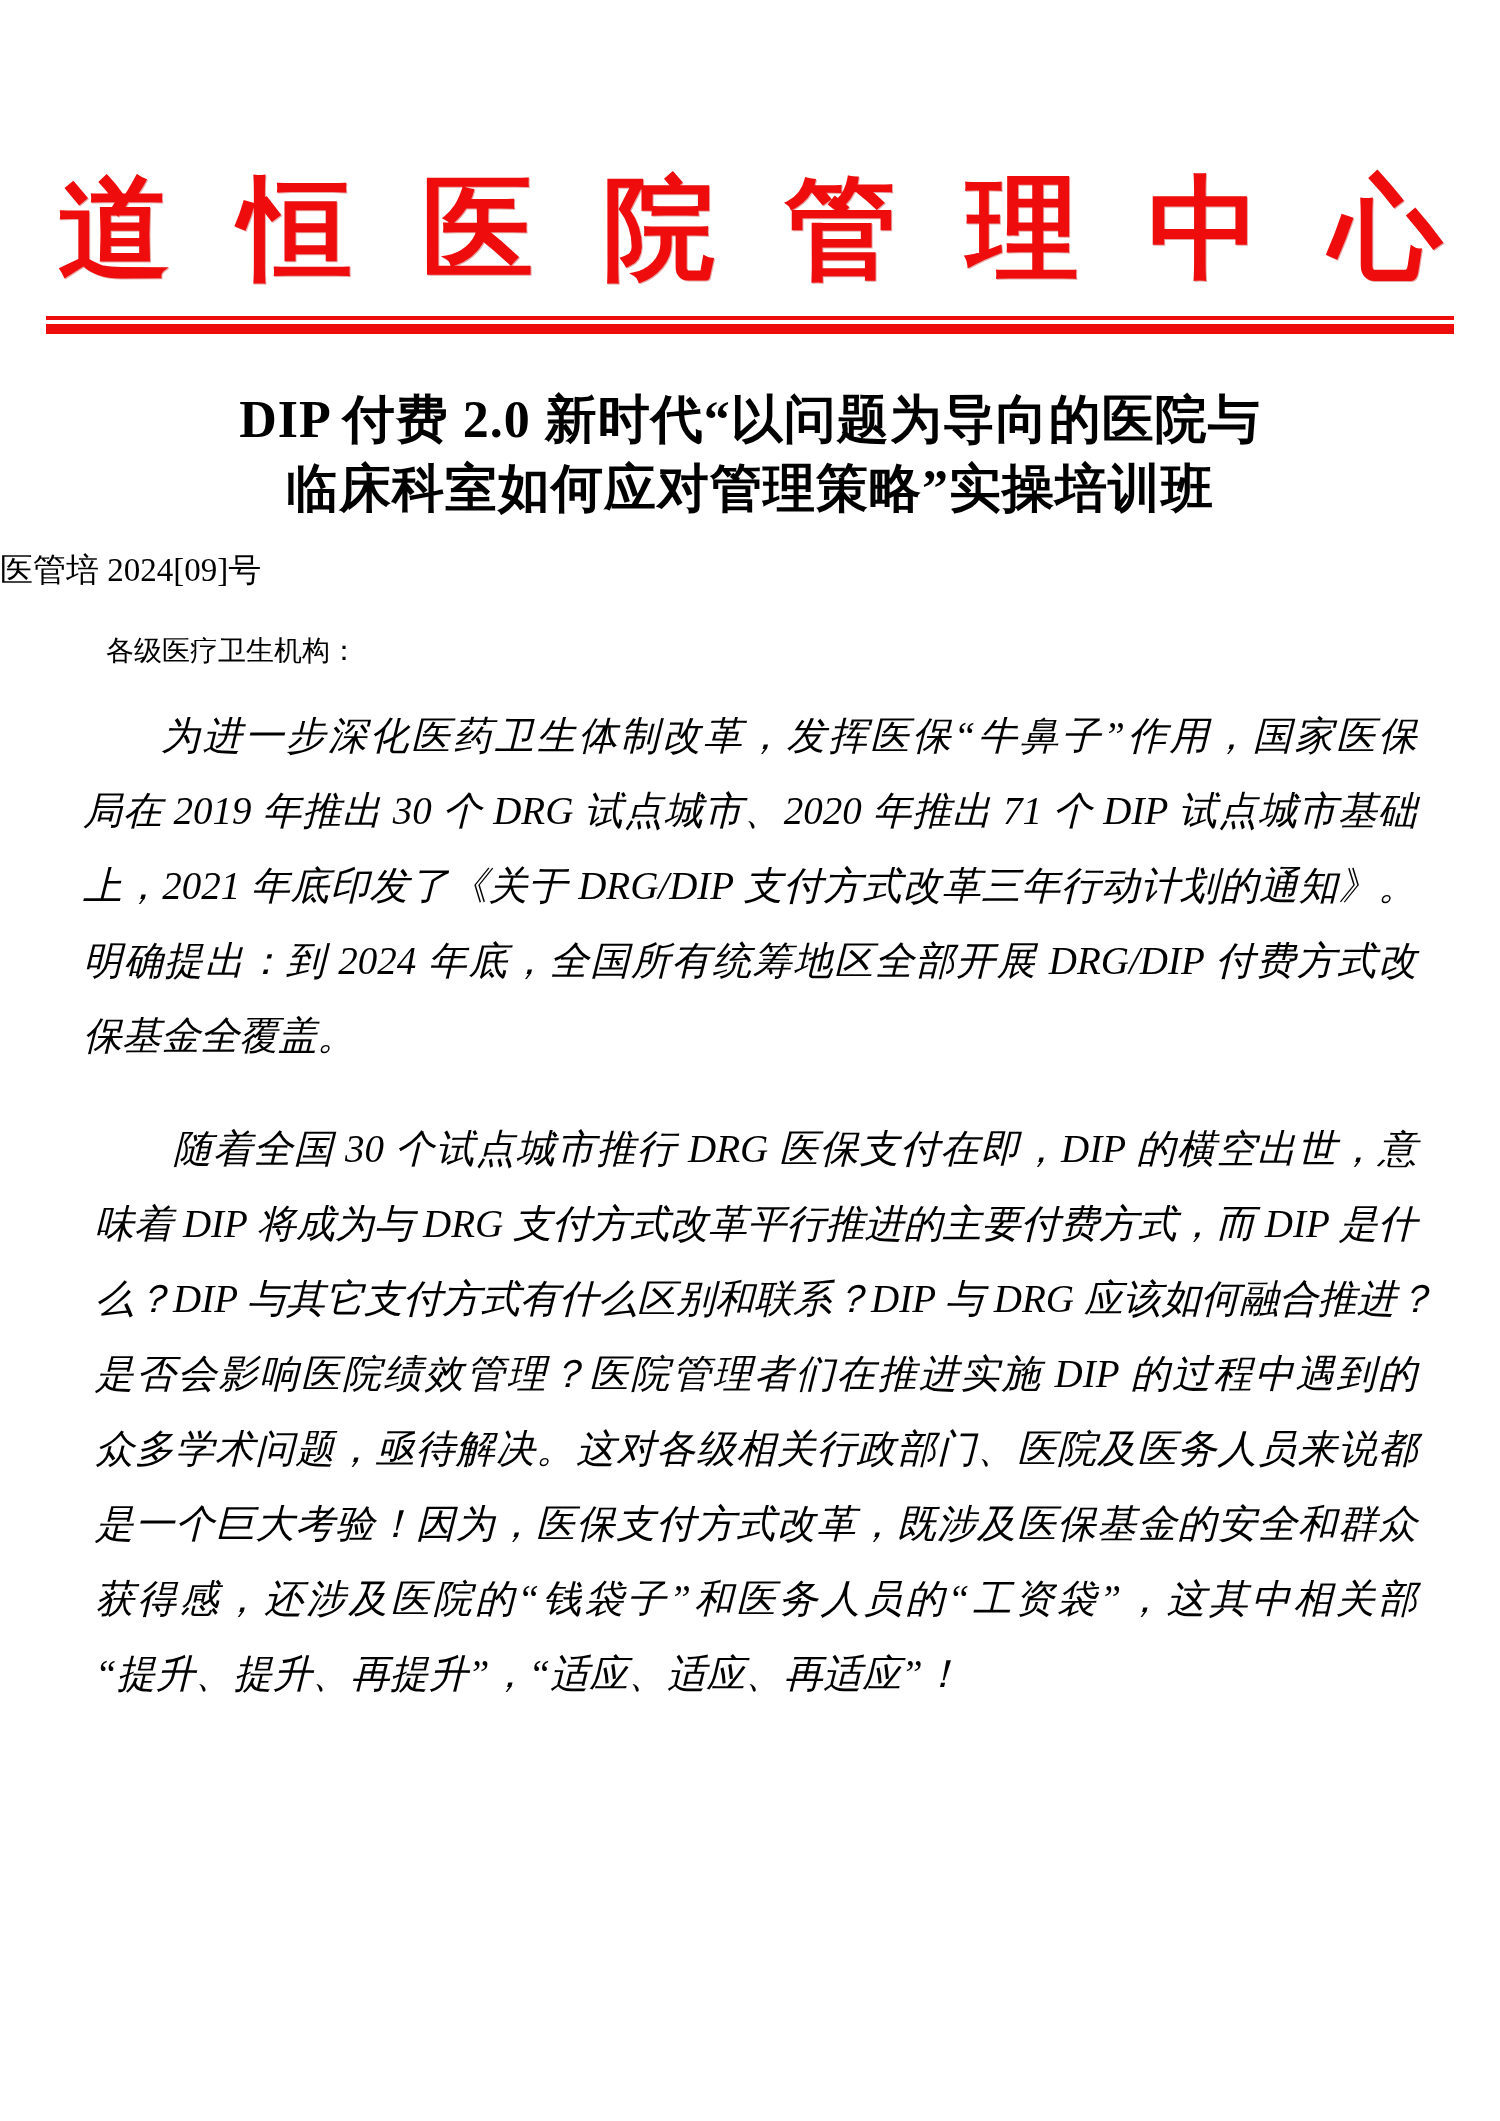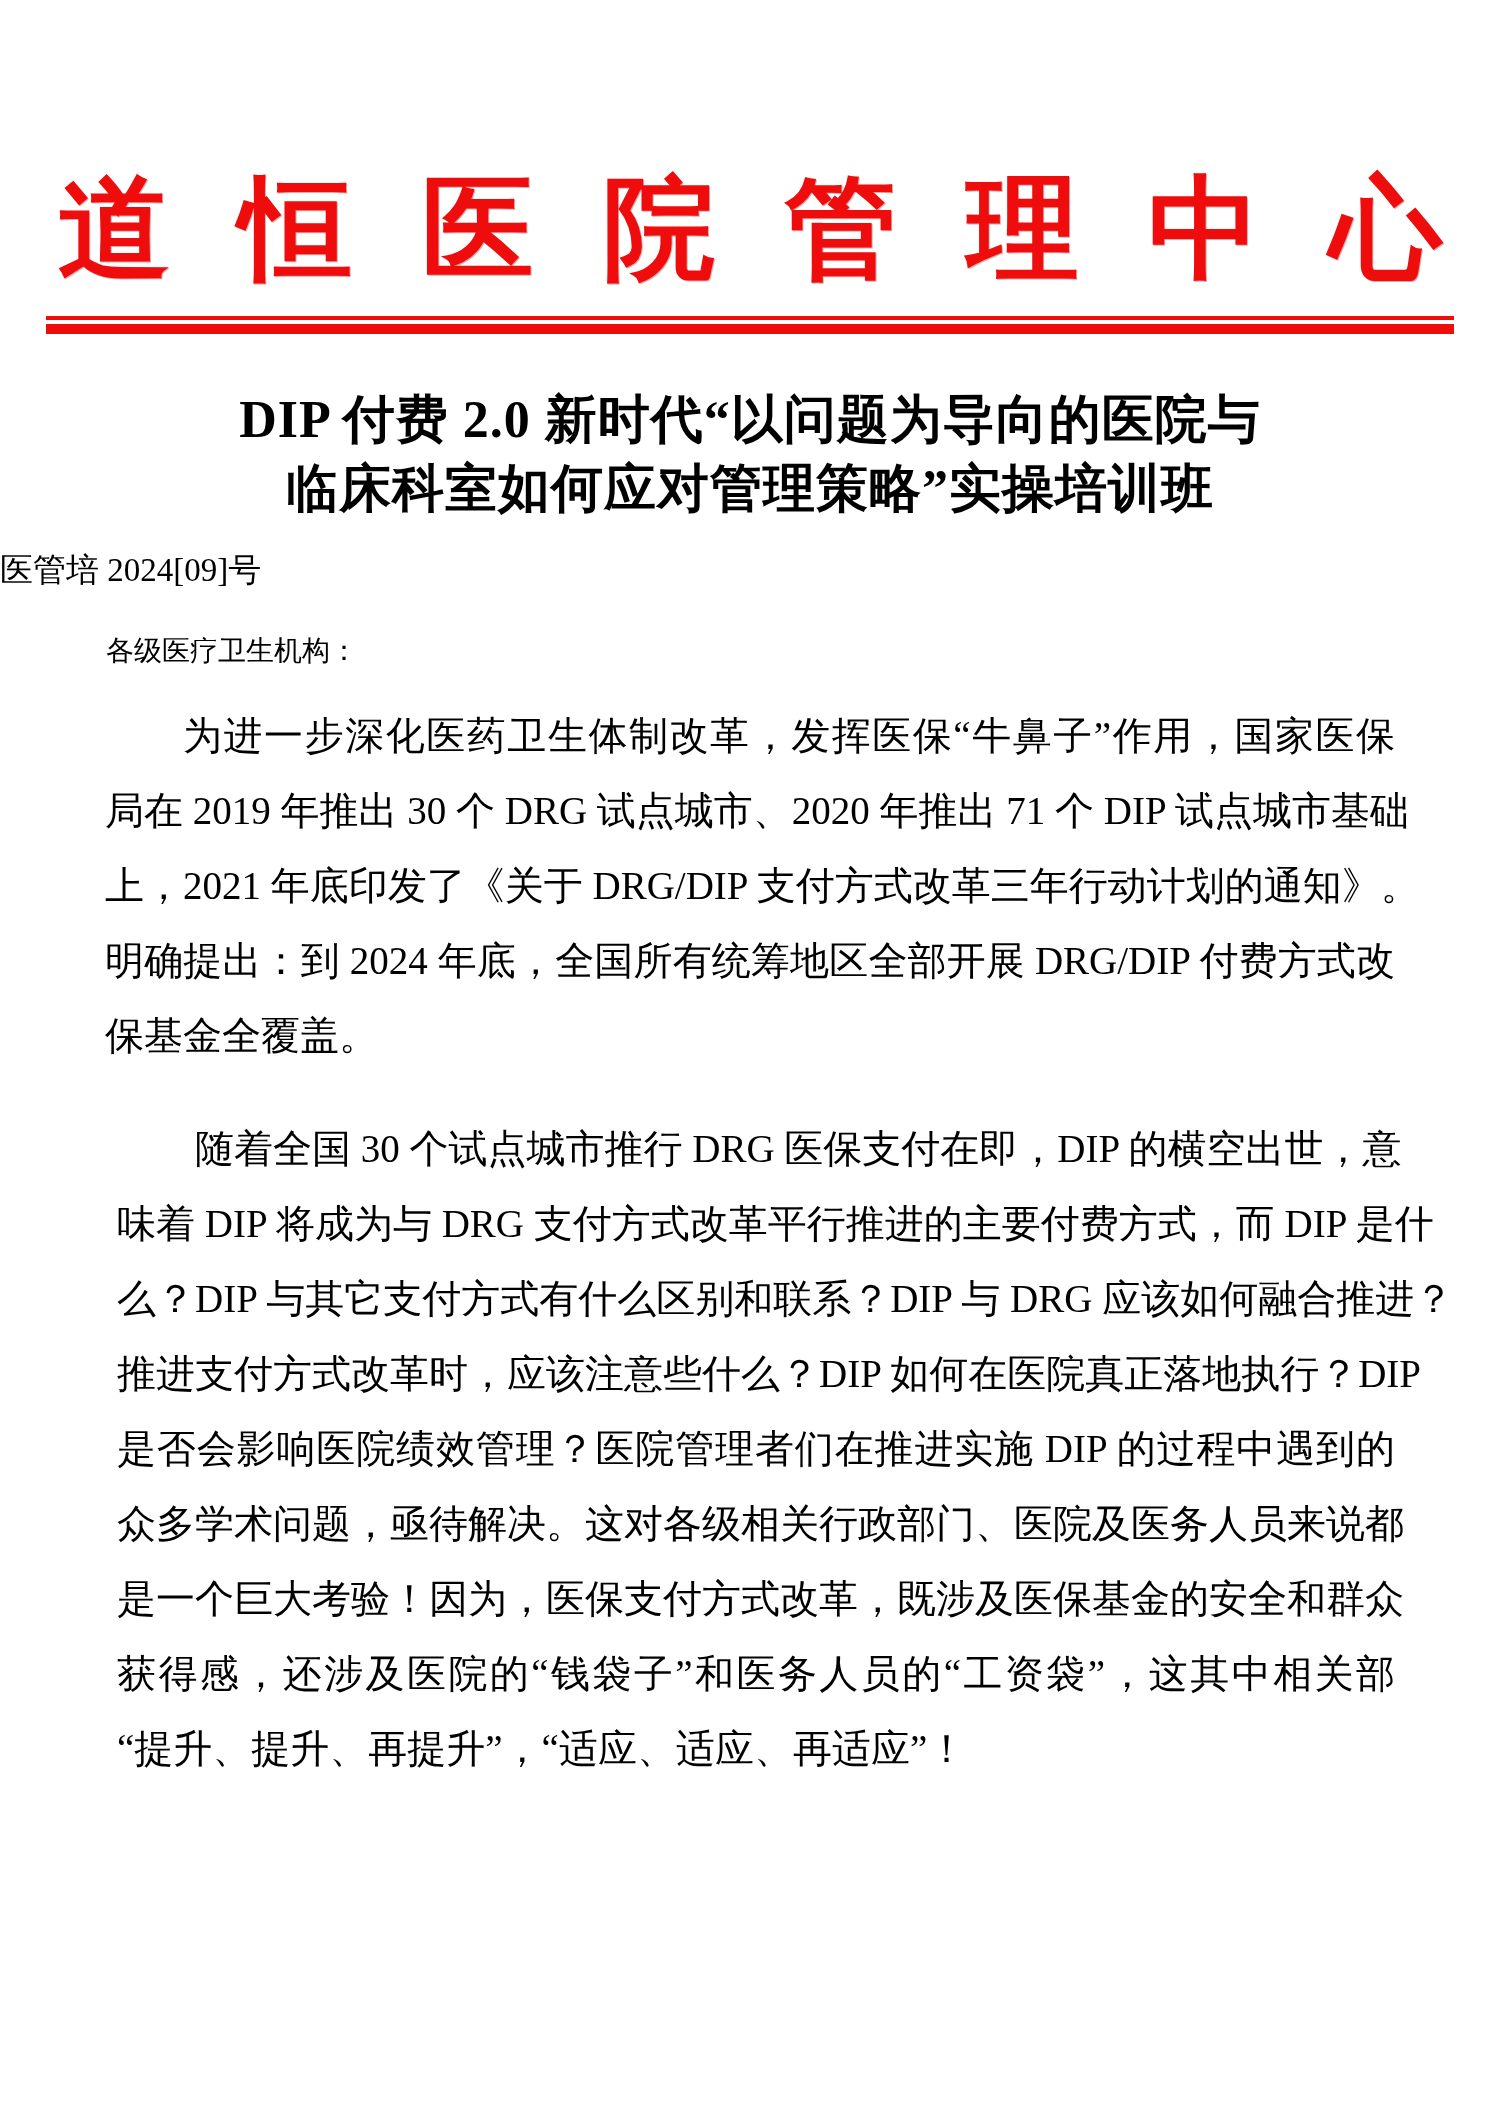--- a/index.html
+++ b/index.html
@@ -64,23 +64,24 @@
     line-height: 1.2;
   }
   
   .salutation {
     margin-top: 22px;
     padding: 0 106px;
     font-size: 28px;
     line-height: 75px;
   }
   .body-text {
-    padding: 0 105px;
+    padding: 0 83px;
     font-size: 39px;
     line-height: 75px;
+    font-style: italic;
   }
   .para {
     margin-top: 10px;
   }
   .para + .para {
     margin-top: 38px;
     margin-left: 12px;
   }
   .bline {
     white-space: nowrap;
@@ -131,21 +132,20 @@
       <div class="bline">局在 2019 年推出 30 个 DRG 试点城市、2020 年推出 71 个 DIP 试点城市基础</div>
       <div class="bline">上，2021 年底印发了《关于 DRG/DIP 支付方式改革三年行动计划的通知》。</div>
       <div class="bline">明确提出：到 2024 年底，全国所有统筹地区全部开展 DRG/DIP 付费方式改</div>
       <div class="bline last">保基金全覆盖。</div>
     </div>
 
     <div class="para">
       <div class="bline first">随着全国 30 个试点城市推行 DRG 医保支付在即，DIP 的横空出世，意</div>
       <div class="bline">味着 DIP 将成为与 DRG 支付方式改革平行推进的主要付费方式，而 DIP 是什</div>
       <div class="bline">么？DIP 与其它支付方式有什么区别和联系？DIP 与 DRG 应该如何融合推进？</div>
-      <div class="bline">推进支付方式改革时，应该注意些什么？DIP 如何在医院真正落地执行？DIP</div>
       <div class="bline">是否会影响医院绩效管理？医院管理者们在推进实施 DIP 的过程中遇到的</div>
       <div class="bline">众多学术问题，亟待解决。这对各级相关行政部门、医院及医务人员来说都</div>
       <div class="bline">是一个巨大考验！因为，医保支付方式改革，既涉及医保基金的安全和群众</div>
       <div class="bline">获得感，还涉及医院的“钱袋子”和医务人员的“工资袋”，这其中相关部</div>
       <div class="bline last">“提升、提升、再提升”，“适应、适应、再适应”！</div>
     </div>
 
   </div>
 
 </div>

